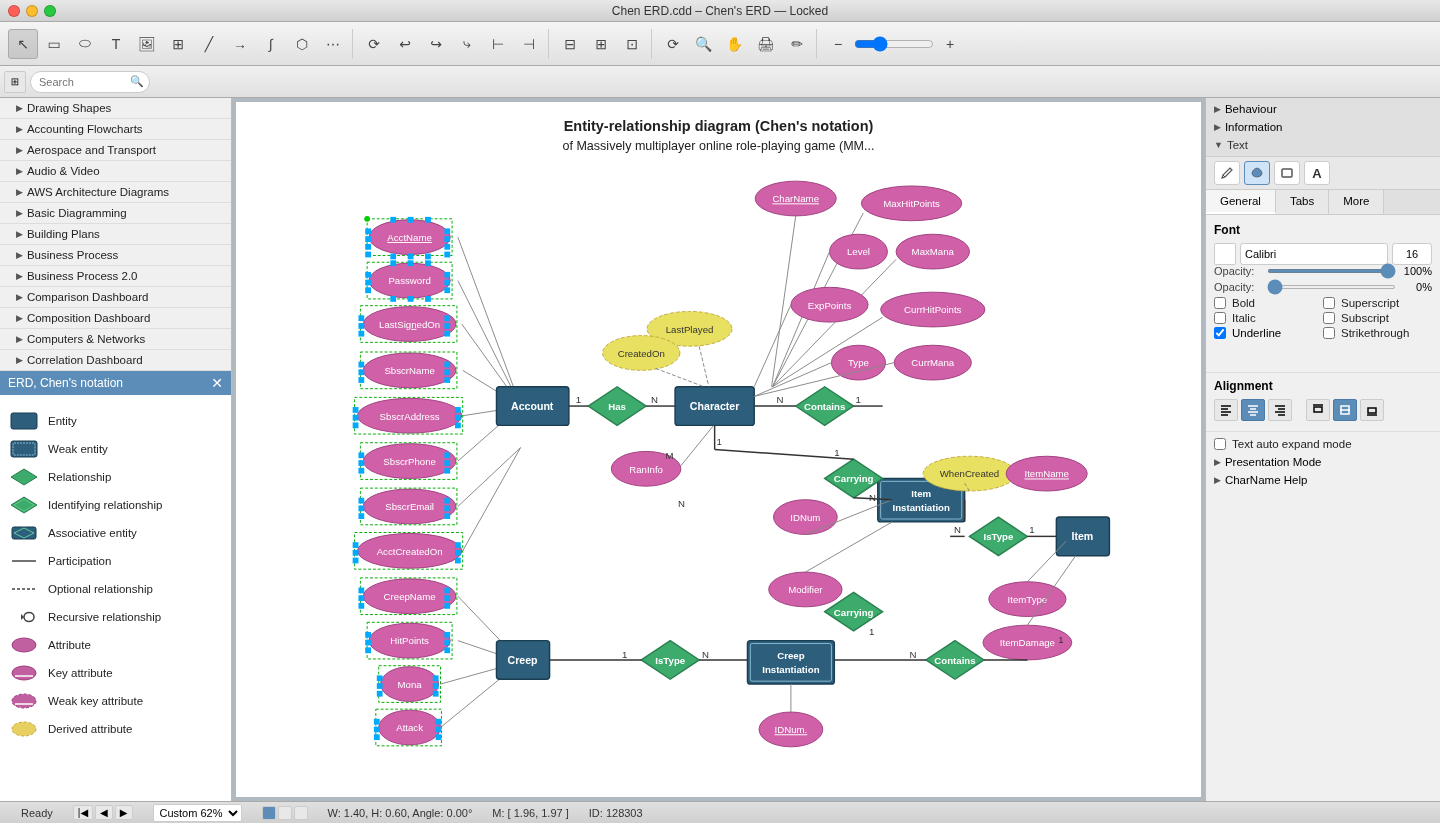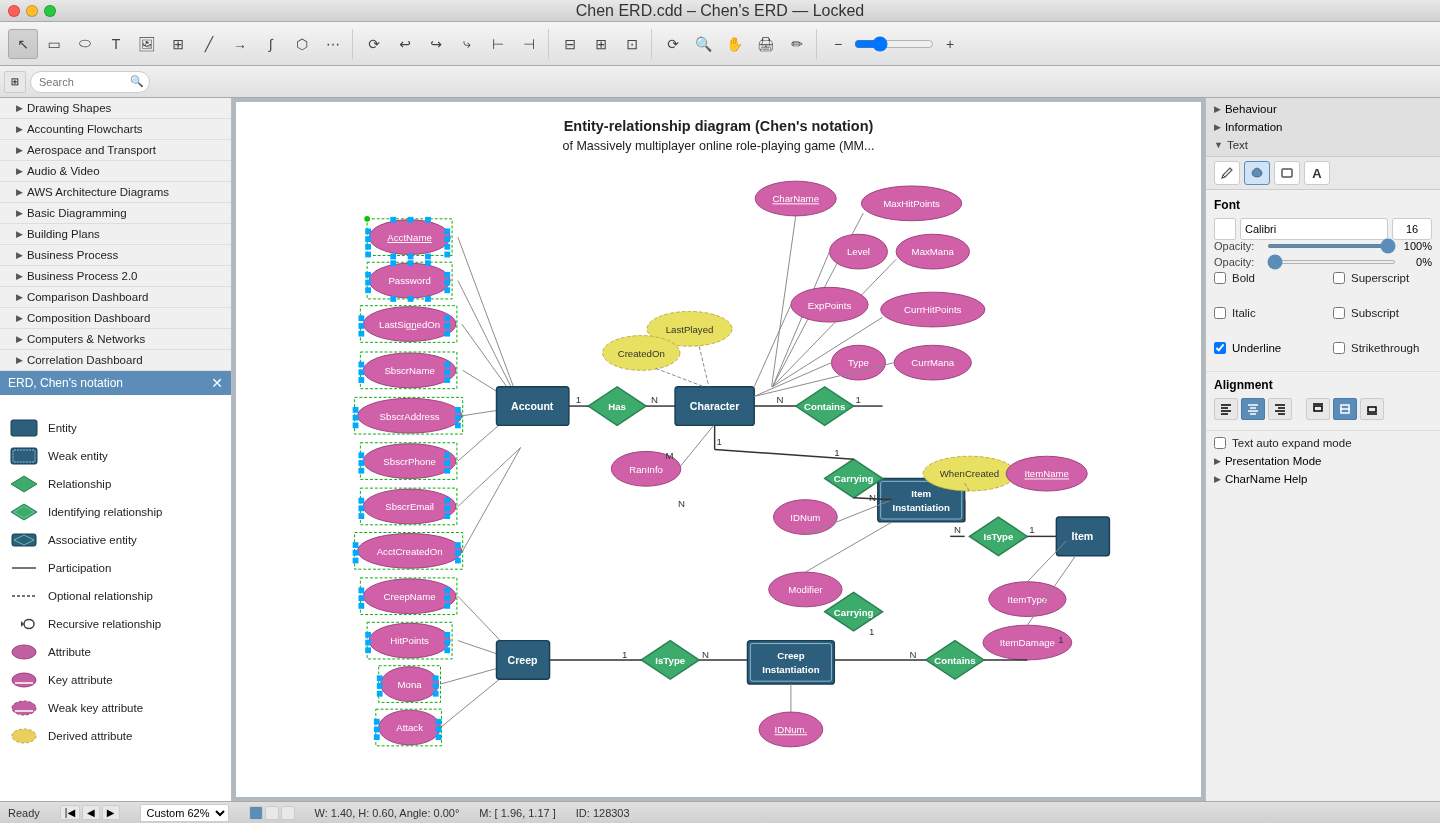--- a/index.html
+++ b/index.html
@@ -13,21 +13,21 @@
       border-bottom: 1px solid #aaa;
       position: relative;
     }
     #titlebar .window-controls {
       position: absolute; left: 8px; display: flex; gap: 6px; align-items: center;
     }
     .wc-btn { width: 12px; height: 12px; border-radius: 50%; border: 1px solid rgba(0,0,0,0.2); cursor: pointer; }
     .wc-close { background: #ff5f57; }
     .wc-min { background: #febc2e; }
     .wc-max { background: #28c840; }
-    #titlebar .title { font-size: 16px; color: #333; font-weight: 500; }
+    #titlebar .title { font-size: 12px; color: #333; font-weight: 500; }
 
     
     #toolbar {
       height: 44px;
       background: linear-gradient(to bottom, #f5f5f5, #e0e0e0);
       border-bottom: 1px solid #aaa;
       display: flex; align-items: center; padding: 0 4px; gap: 2px;
     }
     .toolbar-group {
       display: flex; align-items: center; gap: 1px;
@@ -91,21 +91,21 @@
 
     
     #erd-section {
       background: #5b8db8;
       color: white;
       padding: 4px 8px;
       display: flex; align-items: center; justify-content: space-between;
       font-size: 12px; font-weight: 500;
     }
     .erd-close { cursor: pointer; font-size: 14px; }
-    .shape-list { overflow-y: auto; flex: 1; padding: 19px 0; background: white; }
+    .shape-list { overflow-y: auto; flex: 1; padding: 12px 0; background: white; }
     .shape-item {
       display: flex; align-items: center; gap: 10px;
       padding: 4px 10px;
       cursor: pointer;
       font-size: 11.5px;
       color: #222;
     }
     .shape-icon {
       width: 28px; height: 20px;
       flex-shrink: 0;
@@ -199,21 +199,21 @@
     .opacity-row label { width: 55px; font-size: 11px; color: #444; }
     .opacity-slider { flex: 1; height: 4px; accent-color: #5b8db8; }
     .opacity-value { width: 35px; font-size: 11px; text-align: right; }
     .color-box { width: 22px; height: 22px; border: 1px solid #ccc; border-radius: 2px; background: white; flex-shrink: 0; }
 
     .checkbox-row { display: flex; align-items: center; gap: 6px; margin-bottom: 3px; font-size: 11.5px; }
     .checkbox-row input[type=checkbox] { width: 12px; height: 12px; }
     .checkbox-row label { color: #222; }
     .checkbox-row.checked label { color: #000; }
 
-    .style-grid { display: grid; grid-template-columns: 1fr 1fr; gap: 20px; margin-bottom: 6px; }
+    .style-grid { display: grid; grid-template-columns: 1fr 1fr; gap: 0; margin-bottom: 22px; }
 
     
     #alignment-section { padding: 6px 8px; border-top: 1px solid #ddd; }
     .align-row { display: flex; gap: 3px; margin-bottom: 4px; }
     .align-btn {
       width: 24px; height: 22px;
       border: 1px solid #ccc; border-radius: 2px;
       background: #e8e8e8;
       cursor: pointer;
       display: flex; align-items: center; justify-content: center;
@@ -227,21 +227,21 @@
       display: flex; align-items: center; gap: 4px;
       padding: 3px 0;
       cursor: pointer;
     }
 
     
     #statusbar {
       height: 22px;
       background: linear-gradient(to bottom, #e0e0e0, #d0d0d0);
       border-top: 1px solid #aaa;
-      display: flex; align-items: center; padding: 0 8px;
+      display: flex; align-items: center; padding: 0 21px;
       font-size: 11px; color: #333; gap: 20px;
     }
     #statusbar .status-text { flex: 0 0 auto; }
     #statusbar .nav-controls { display: flex; align-items: center; gap: 2px; }
     .nav-btn { font-size: 10px; padding: 1px 4px; background: #e8e8e8; border: 1px solid #ccc; border-radius: 2px; cursor: pointer; }
     .zoom-selector { height: 18px; border: 1px solid #ccc; font-size: 11px; background: white; border-radius: 2px; padding: 0 2px; }
     .page-btns { display: flex; gap: 2px; }
     .page-btn { width: 14px; height: 14px; border: 1px solid #ccc; background: #e8e8e8; border-radius: 2px; cursor: pointer; }
     .page-btn.active { background: #5b8db8; }
 
@@ -925,20 +925,25 @@
       <button class="fmt-btn" title="Border">
         <svg width="14" height="14" viewBox="0 0 14 14">
             <rect x="2" y="3" width="10" height="8" rx="1" fill="none" stroke="#555" stroke-width="1.5"></rect>
           </svg>
       </button>
       <button class="fmt-btn" title="Text">
         <span style="font-weight:bold;font-size:13px;color:#333">A</span>
       </button>
     </div>
 
+    <div id="panel-tabs">
+      <div class="panel-tab active">General</div>
+      <div class="panel-tab">Tabs</div>
+      <div class="panel-tab">More</div>
+    </div>
 
     <div id="font-section">
       <div class="section-label">Font</div>
       <div class="font-row">
         <div class="color-box"></div>
         <select class="font-select">
           <option>Calibri</option>
           <option>Arial</option>
           <option>Times New Roman</option>
         </select>
@@ -1066,15 +1071,15 @@
     <option>75%</option>
     <option>100%</option>
     <option>150%</option>
   </select>
   <div class="page-btns">
     <div class="page-btn active"></div>
     <div class="page-btn"></div>
     <div class="page-btn"></div>
   </div>
   <span>W: 1.40, H: 0.60,  Angle: 0.00°</span>
-  <span>M: [ 1.96, 1.17 ]</span>
+  <span>M: [ 1.96, 1.97 ]</span>
   <span>ID: 128303</span>
 </div>
 
 </body></html>

